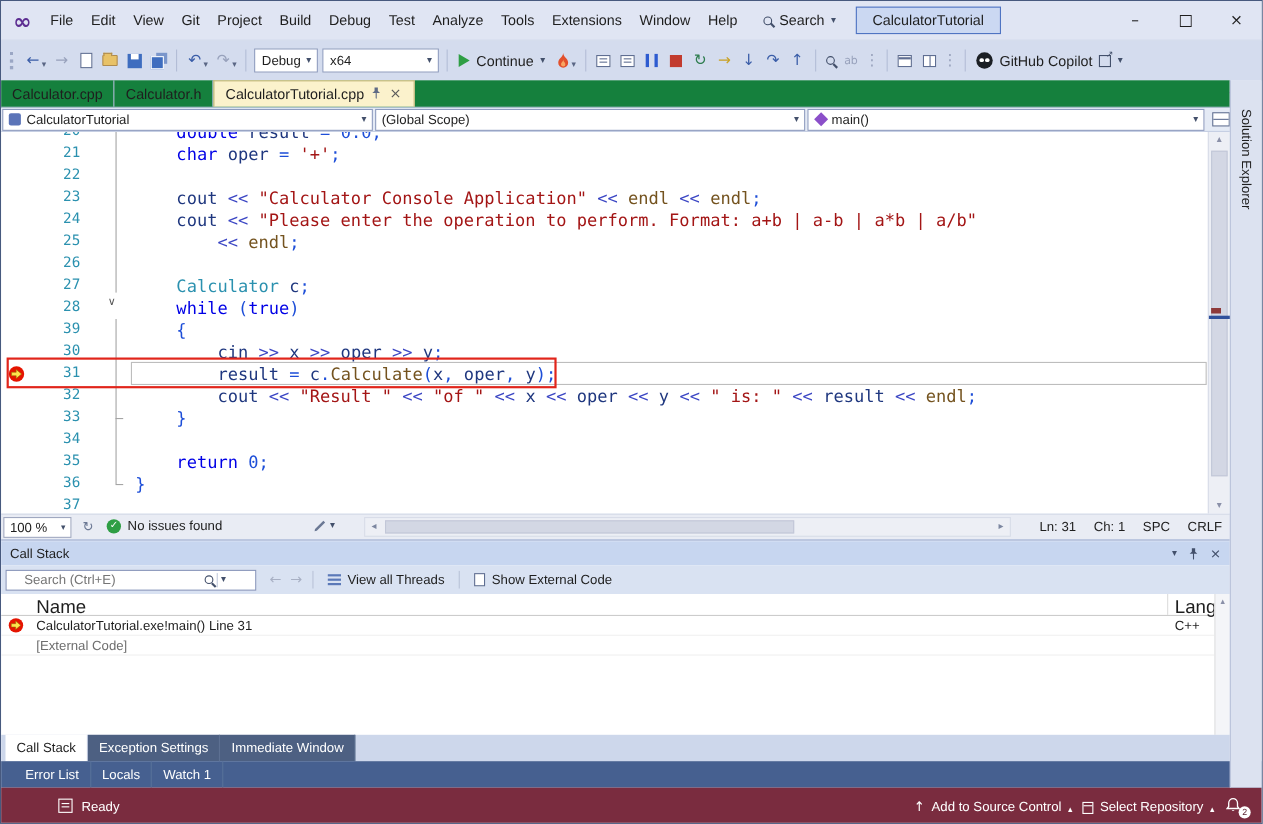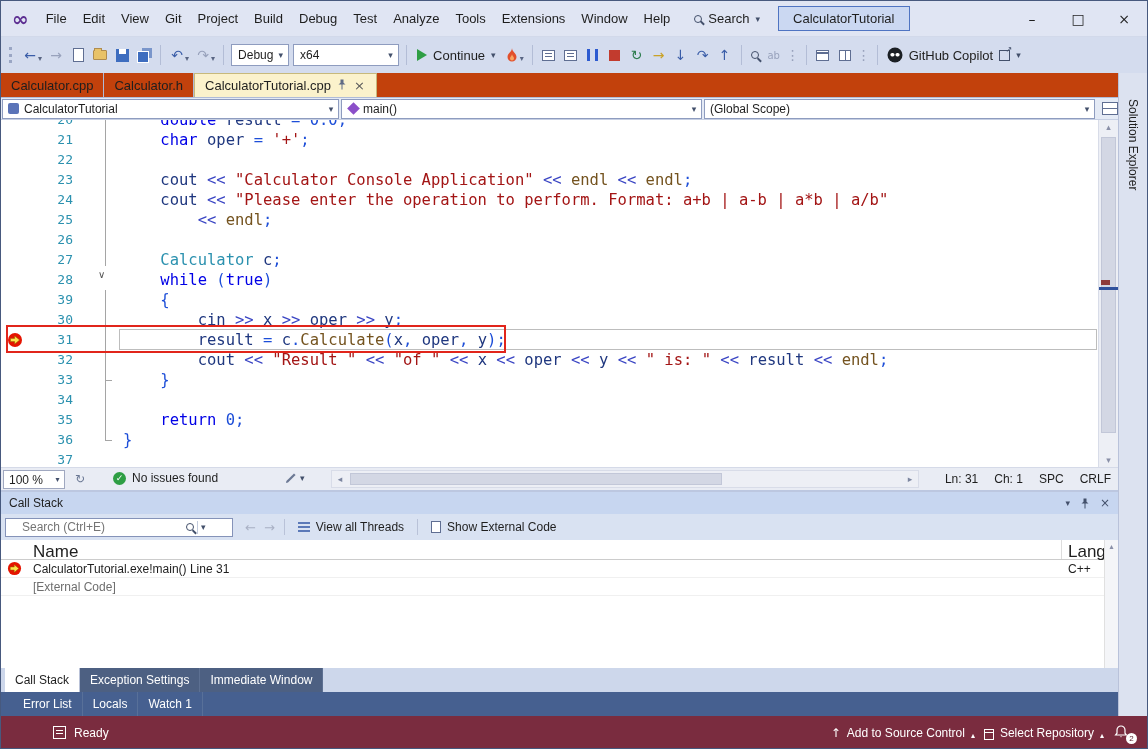--- a/index.html
+++ b/index.html
@@ -76,21 +76,21 @@
   .i-term { width:13px; height:11px; border:1px solid #5F6E92; background:#fff; position:relative; }
   .i-term::before { content:""; position:absolute; top:1px; left:0; right:0; height:2px; background:#5F6E92; }
   .i-cols { width:12px; height:11px; border:1px solid #5F6E92; background:#fff; position:relative; }
   .i-cols::before { content:""; position:absolute; top:0; bottom:0; left:5px; width:1px; background:#5F6E92; }
   .i-share { width:11px; height:11px; border:1px solid #43506B; position:relative; }
   .i-share::before { content:"\2197"; position:absolute; top:-6px; right:-3px; font-size:8px; color:#43506B;
                      font-family:"DejaVu Sans",sans-serif; }
   .copilot { display:flex; align-items:center; gap:6px; margin-left:4px; font-size:13px; color:#1E1E1E; }
 
   
-  .docbar { position:absolute; top:72px; left:0; width:1117px; height:25px; background:#c2410c;
+  .docbar { position:absolute; top:72px; left:0; width:1117px; height:25px; background:#15803d;
             display:flex; align-items:stretch; border-bottom:1px solid #B0BCD8; }
   .doc-tab { display:flex; align-items:center; padding:0 10px; font-size:13px; color:#1E1E1E;
              border-right:1px solid #AFBBD8; gap:6px; }
   .doc-tab.active { background:#FBF2CC; border:1px solid #C7B97C; border-bottom:none; }
   .tab-close { font-size:13px; color:#5A5A5A; font-family:"DejaVu Sans",sans-serif; padding:0 1px; }
   .docbar-icons { position:absolute; right:4px; top:0; height:25px; display:flex; align-items:center; gap:8px; }
 
   
   .navbar { position:absolute; top:97px; left:0; width:1117px; height:22px; background:#E4EAF5;
             display:flex; align-items:center; border-bottom:1px solid #C6CFE3; }
@@ -135,21 +135,21 @@
   
   .estatus { position:absolute; top:466px; left:0; width:1117px; height:23px; background:#E9ECF4;
              border-top:1px solid #D5DAE8; font-size:12px; color:#1E1E1E; }
   .zoom-combo { position:absolute; left:2px; top:2px; width:62px; height:19px; background:#fff;
                 border:1px solid #A0A8C0; display:flex; align-items:center; padding-left:5px; font-size:12px; }
   .zoom-combo .arrow { margin-left:auto; width:13px; text-align:center; font-size:8px; color:#43506B;
                        font-family:"DejaVu Sans",sans-serif; }
   .zoom-combo .arrow::before { content:"\25BE"; }
   .sync-ic { position:absolute; left:74px; top:4px; font-size:12px; color:#6B7894; font-family:"DejaVu Sans",sans-serif; }
   .sync-ic::before { content:"\21BB"; }
-  .health { position:absolute; left:112px; top:3px; display:flex; align-items:center; gap:6px; }
+  .health { position:absolute; left:96px; top:3px; display:flex; align-items:center; gap:6px; }
   .health-dot { width:13px; height:13px; border-radius:50%; background:#2E9E44; color:#fff; font-size:9px;
                 line-height:13px; text-align:center; font-family:"DejaVu Sans",sans-serif; }
   .health-dot::before { content:"\2713"; }
   .cleanup { position:absolute; left:284px; top:4px; display:flex; gap:3px; align-items:center; }
   .hscroll { position:absolute; left:330px; top:2px; width:588px; height:18px; background:#EDEFF5; border:1px solid #D8DCE8; }
   .hs-arrow { position:absolute; top:0; height:100%; width:16px; text-align:center; font-size:9px; line-height:17px;
               color:#7C86A0; font-family:"DejaVu Sans",sans-serif; }
   .hs-left { left:0; } .hs-left::before { content:"\25C2"; }
   .hs-right { right:0; } .hs-right::before { content:"\25B8"; }
   .hs-thumb { position:absolute; left:18px; top:2px; width:372px; height:12px; background:#D3D7E4; border:1px solid #C2C7D8; }
@@ -369,27 +369,27 @@
     <span class="chev g-chevdown"></span>
     <span class="i-window"></span>
   </div>
 
   <div class="navbar">
     <div class="nav-combo nc1">
       <span class="i-proj"></span>
       <span>CalculatorTutorial</span>
         <span class="arrow"></span>
     </div>
+    <div class="nav-combo nc2">
+      <span>(Global Scope)</span>
+        <span class="arrow"></span>
+    </div>
     <div class="nav-combo nc3">
       <span class="i-method"></span>
       <span>main()</span>
-        <span class="arrow"></span>
-    </div>
-    <div class="nav-combo nc2">
-      <span>(Global Scope)</span>
         <span class="arrow"></span>
     </div>
     <span class="i-split"></span>
   </div>
 
   <div class="editor">
     <div class="code-lines">
         <div class="code-row"><div class="row-gutter"></div><div class="row-num">20</div><div class="row-fold"></div><div class="row-code"><span class="tk-pl">    </span><span class="tk-kw">double</span><span class="tk-pl"> </span><span class="tk-id">result</span><span class="tk-pl"> = 0.0;</span></div></div>
         <div class="code-row"><div class="row-gutter"></div><div class="row-num">21</div><div class="row-fold"></div><div class="row-code"><span class="tk-pl">    </span><span class="tk-kw">char</span><span class="tk-pl"> </span><span class="tk-id">oper</span><span class="tk-pl"> = </span><span class="tk-str">'+'</span><span class="tk-pl">;</span></div></div>
         <div class="code-row"><div class="row-gutter"></div><div class="row-num">22</div><div class="row-fold"></div><div class="row-code"></div></div>

